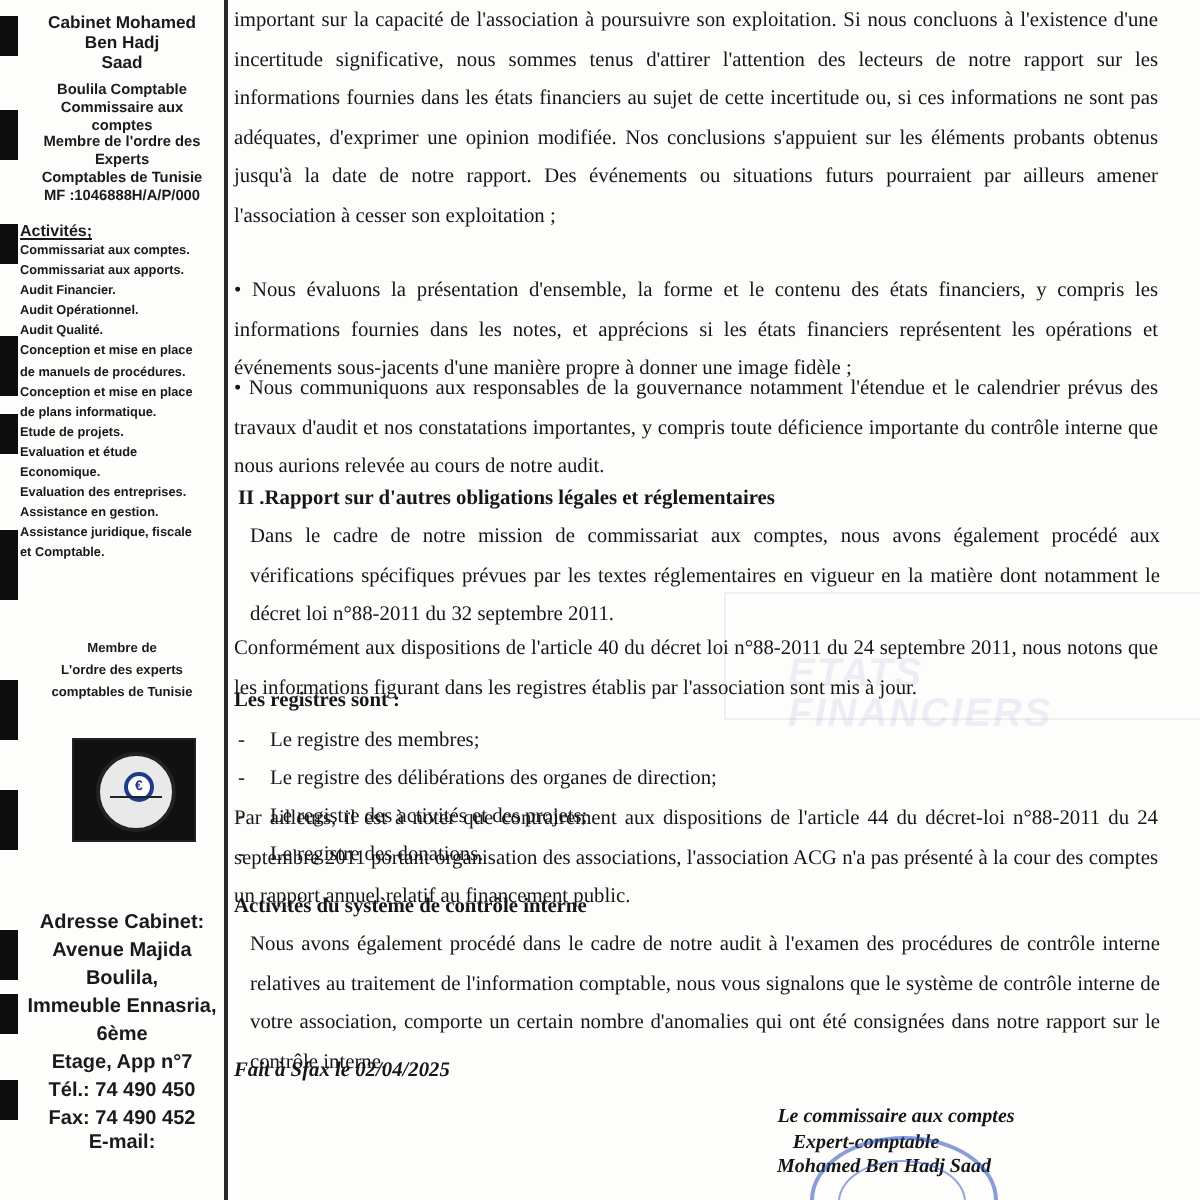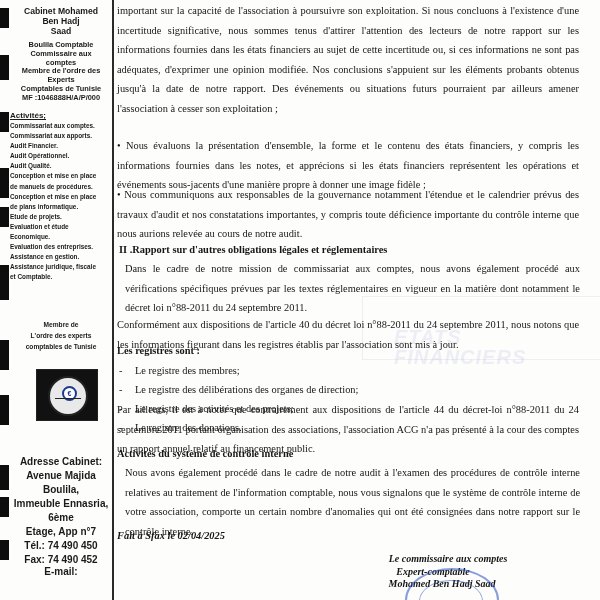--- a/index.html
+++ b/index.html
@@ -107,21 +107,21 @@
 <div class="divider"></div>
 
 <div class="main">
   <div class="watermark-box"></div>
   <div class="watermark">ETATS FINANCIERS</div>
 
   <div class="p" style="top:1px;">important sur la capacité de l'association à poursuivre son exploitation. Si nous concluons à l'existence d'une incertitude significative, nous sommes tenus d'attirer l'attention des lecteurs de notre rapport sur les informations fournies dans les états financiers au sujet de cette incertitude ou, si ces informations ne sont pas adéquates, d'exprimer une opinion modifiée. Nos conclusions s'appuient sur les éléments probants obtenus jusqu'à la date de notre rapport. Des événements ou situations futurs pourraient par ailleurs amener l'association à cesser son exploitation ;</div>
   <div class="p" style="top:136px;">• Nous évaluons la présentation d'ensemble, la forme et le contenu des états financiers, y compris les informations fournies dans les notes, et apprécions si les états financiers représentent les opérations et événements sous-jacents d'une manière propre à donner une image fidèle ;</div>
   <div class="p" style="top:185px;">• Nous communiquons aux responsables de la gouvernance notamment l'étendue et le calendrier prévus des travaux d'audit et nos constatations importantes, y compris toute déficience importante du contrôle interne que nous aurions relevée au cours de notre audit.</div>
   <div class="h" style="top:240px;left:2px;">II .Rapport sur d'autres obligations légales et réglementaires</div>
-  <div class="p ind" style="top:259px;">Dans le cadre de notre mission de commissariat aux comptes, nous avons également procédé aux vérifications spécifiques prévues par  les textes réglementaires en vigueur en la matière dont notamment le décret loi n°88-2011 du 24 septembre 2011.</div>
+  <div class="p ind" style="top:259px;">Dans le cadre de notre mission de commissariat aux comptes, nous avons également procédé aux vérifications spécifiques prévues par  les textes réglementaires en vigueur en la matière dont notamment le décret loi n°88-2011 du 32 septembre 2011.</div>
   <div class="p" style="top:315px;">Conformément aux dispositions de l'article 40 du décret loi n°88-2011 du 24 septembre 2011, nous notons que les informations figurant dans les registres établis par l'association sont mis à jour.</div>
   <div class="p bold" style="top:341px;width:200px;">Les registres sont :</div>
 
   <div>
     <div class="list-item" style="top:361px;">
         <span class="dash">-</span>
         <span class="txt">Le registre des membres;</span>
       </div>
     <div class="list-item" style="top:380px;">
         <span class="dash">-</span>

